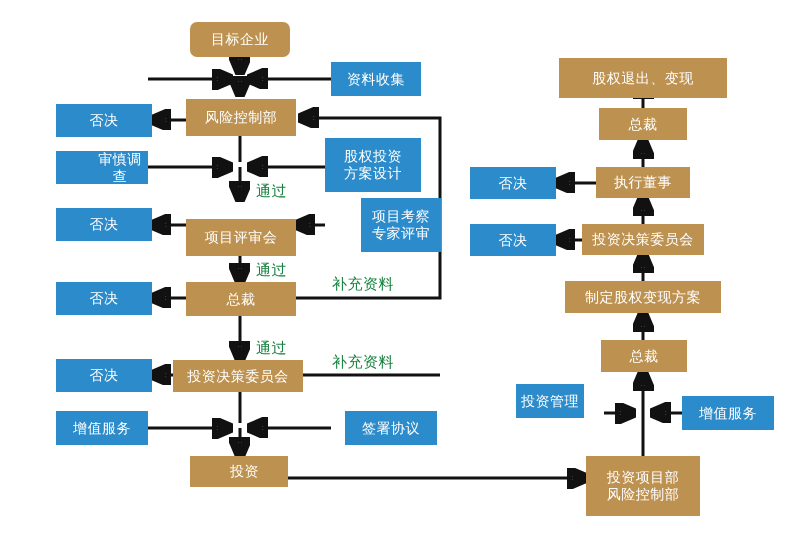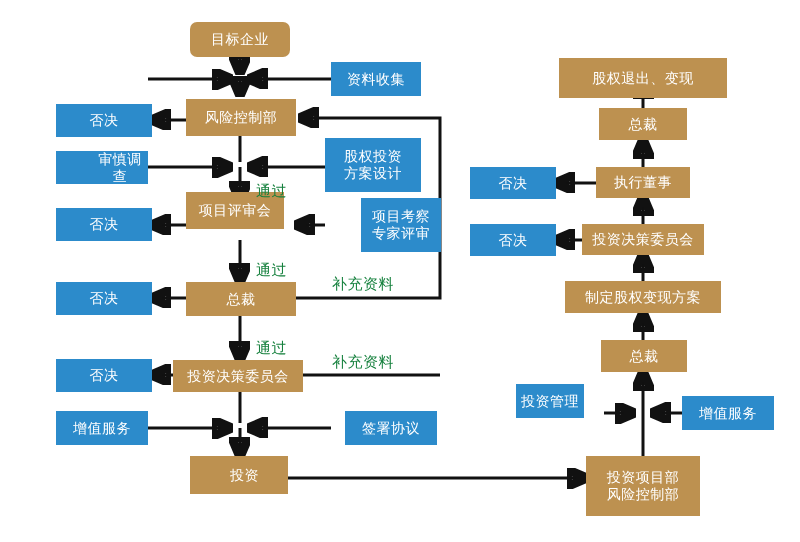--- a/index.html
+++ b/index.html
@@ -128,40 +128,40 @@
 
   <div class="node brown" style="left:186px; top:99px; width:110px; height:37px;">风险控制部</div>
 
   <div class="node blue" style="left:56px; top:104px; width:96px; height:33px;">否决</div>
 
   <div class="node blue" style="left:56px; top:151px; width:92px; height:33px;padding-left:36px;">审慎调查</div>
 
   <div class="node blue" style="left:325px; top:138px; width:96px; height:54px;">股权投资
 方案设计</div>
 
-  <div class="node brown" style="left:186px; top:192px; width:98px; height:37px;">项目评审会</div>
+  <div class="node brown" style="left:186px; top:219px; width:110px; height:37px;">项目评审会</div>
 
   <div class="node blue" style="left:56px; top:208px; width:96px; height:33px;">否决</div>
 
   <div class="node blue" style="left:325px; top:198px; width:80px; height:54px;margin-left:36px;">项目考察
 专家评审</div>
 
   <div class="node brown" style="left:186px; top:282px; width:110px; height:34px;">总裁</div>
 
   <div class="node blue" style="left:56px; top:282px; width:96px; height:33px;">否决</div>
 
   <div class="node brown" style="left:173px; top:360px; width:130px; height:32px;">投资决策委员会</div>
 
   <div class="node blue" style="left:56px; top:359px; width:96px; height:33px;">否决</div>
 
   <div class="node blue" style="left:56px; top:411px; width:92px; height:34px;">增值服务</div>
 
   <div class="node blue" style="left:345px; top:411px; width:92px; height:34px;">签署协议</div>
 
-  <div class="node brown" style="left:190px; top:456px; width:98px; height:38px;padding-left:11px;">投资</div>
+  <div class="node brown" style="left:190px; top:456px; width:98px; height:31px;padding-left:11px;">投资</div>
 
   <div class="node brown" style="left:559px; top:48px; width:168px; height:40px;margin-top:10px;">股权退出、变现</div>
 
   <div class="node brown" style="left:599px; top:108px; width:88px; height:32px;">总裁</div>
 
   <div class="node brown" style="left:596px; top:167px; width:94px; height:31px;">执行董事</div>
 
   <div class="node blue" style="left:470px; top:167px; width:86px; height:32px;">否决</div>
 
   <div class="node brown" style="left:582px; top:224px; width:122px; height:31px;">投资决策委员会</div>

